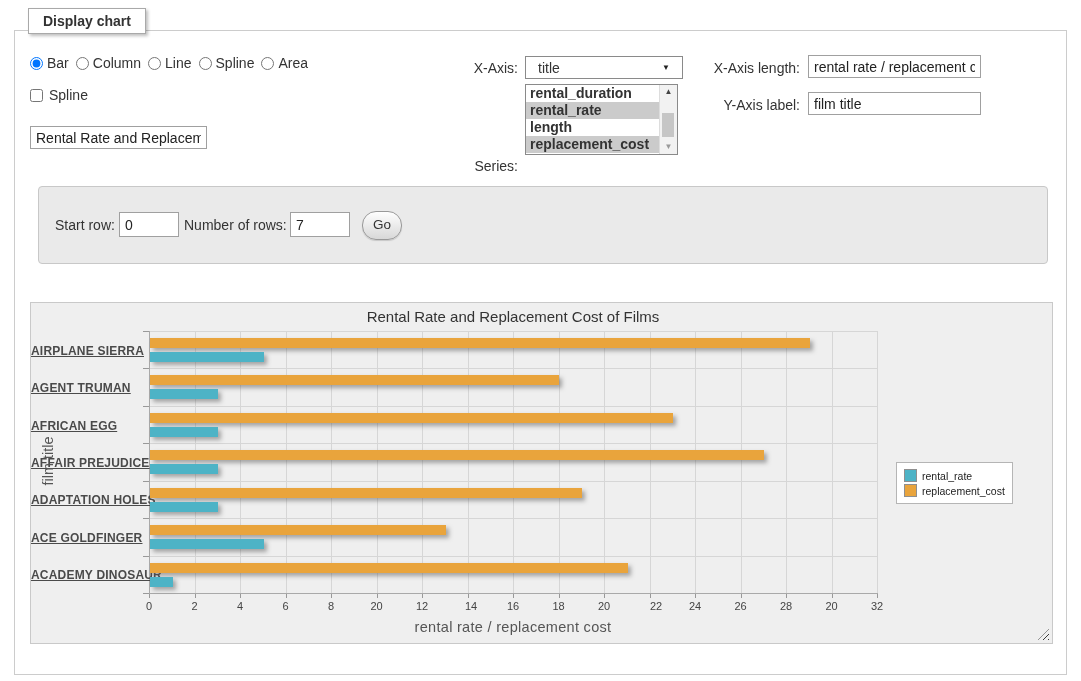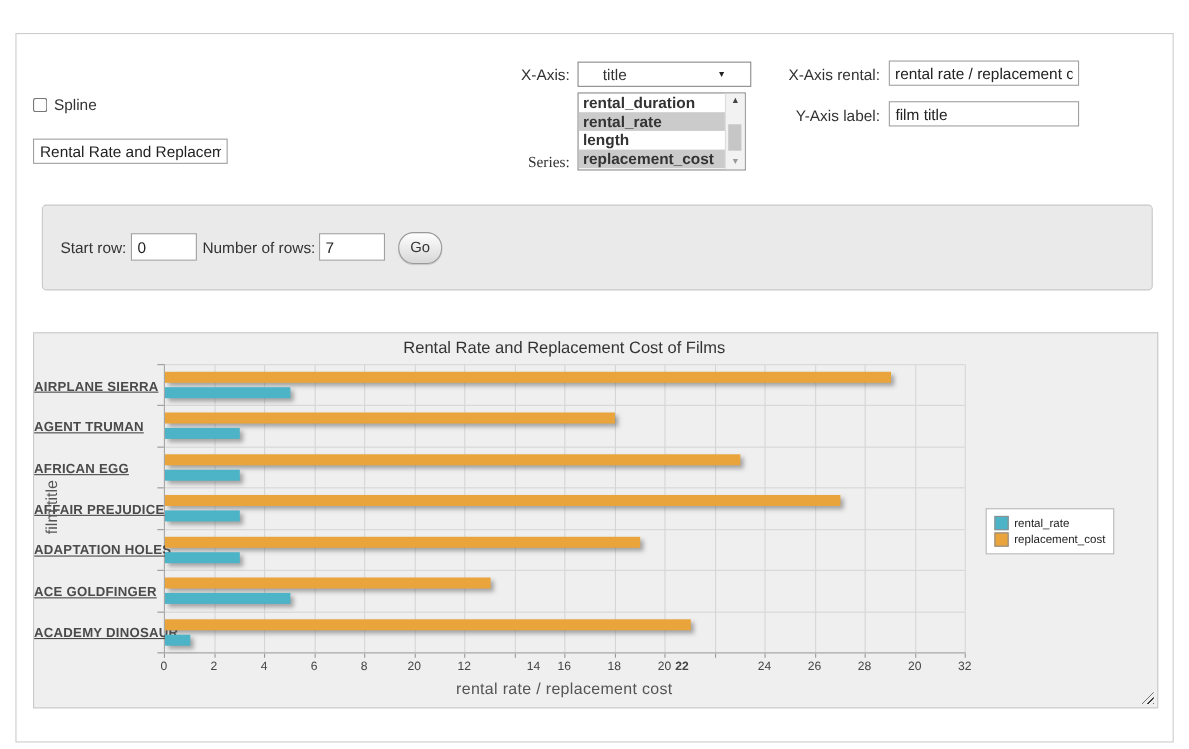--- a/index.html
+++ b/index.html
@@ -17,21 +17,21 @@
   .r{text-align:right;}
   .radios{position:absolute;left:30px;top:55px;display:flex;gap:7px;align-items:center;font-size:14px;}
   .radios label{display:flex;align-items:center;gap:4px;}
   .radios input{margin:0;width:13px;height:13px;}
   .chk{position:absolute;left:30px;top:87px;display:flex;align-items:center;gap:6px;font-size:14px;}
   .chk input{margin:0;width:13px;height:13px;}
   input.txt{position:absolute;box-sizing:border-box;height:23px;border:1px solid #a0a0a0;
             padding:2px 5px;font-family:"Liberation Sans",sans-serif;font-size:14px;color:#222;background:#fff;}
   .fselect{position:absolute;left:525px;top:56px;width:158px;height:23px;box-sizing:border-box;
            border:1px solid #8a8a8a;background:#fff;display:flex;align-items:center;
-           justify-content:space-between;padding:0 22px;font-size:14px;}
+           justify-content:space-between;padding:0 12px;font-size:14px;}
   .fselect .arrow{font-size:8px;color:#222;}
   .listbox{position:absolute;left:525px;top:84px;width:153px;height:71px;box-sizing:border-box;
            border:1px solid #8a8a8a;background:#fff;overflow:hidden;}
   .lb-option{height:17px;line-height:17px;font-size:14px;padding-left:4px;white-space:nowrap;}
   .lb-option.selected{background:#cbcbcb;}
   .lb-scroll{position:absolute;right:0;top:0;width:17px;height:100%;background:#f2f2f2;border-left:1px solid #ddd;}
   .sb-up,.sb-down{position:absolute;left:0;width:100%;text-align:center;font-size:8px;height:14px;line-height:14px;}
   .sb-up{top:0;color:#444;}
   .sb-down{bottom:0;color:#999;}
   .sb-thumb{position:absolute;left:2px;top:28px;width:12px;height:24px;background:#c6c6c6;}
@@ -62,51 +62,74 @@
   .legend .ltext{position:static;white-space:nowrap;}
   .resize-handle{right:3px;bottom:3px;width:11px;height:11px;
      background:repeating-linear-gradient(-45deg,#3a3a3a 0 1.2px,transparent 1.2px 3.6px);
      clip-path:polygon(100% 0,100% 100%,0 100%);}
 </style>
 </head>
 <body>
 
 <div class="page">
   <div class="fs"></div>
-
+  <div class="legendbox">Display chart</div>
+
+  <div class="radios">
+      <label>
+        <input type="radio" name="ctype" checked="" style="">
+        <span>Bar</span>
+      </label>
+      <label>
+        <input type="radio" name="ctype" style="">
+        <span>Column</span>
+      </label>
+      <label>
+        <input type="radio" name="ctype" style="">
+        <span>Line</span>
+      </label>
+      <label>
+        <input type="radio" name="ctype" style="">
+        <span>Spline</span>
+      </label>
+      <label>
+        <input type="radio" name="ctype" style="">
+        <span>Area</span>
+      </label>
+    </div>
 
   <label class="chk">
     <input type="checkbox" style="">
     <span>Spline</span>
   </label>
 
   <input class="txt" style="left: 30px; top: 126px; width: 177px;" value="Rental Rate and Replacement Cost of Films">
 
   <div class="lbl r" style="left:430px;top:60px;width:88px;">X-Axis:</div>
   <div class="fselect">
     <span>title</span>
     <span class="arrow">▼</span>
   </div>
 
-  <div class="lbl r" style="left:430px;top:141px;width:88px;font-family:Liberation Serif, serif;">Series:</div>
+  <div class="lbl r" style="left:430px;top:158px;width:88px;">Series:</div>
   <div class="listbox">
     <div style="position:relative;width:135px;font-weight:bold;">
         <div class="lb-option" style="position: static;">rental_duration</div>
         <div class="lb-option selected" style="position: static;">rental_rate</div>
         <div class="lb-option" style="position: static;">length</div>
         <div class="lb-option selected" style="position: static;">replacement_cost</div>
       </div>
     <div class="lb-scroll">
       <div class="sb-up">▲</div>
       <div class="sb-thumb"></div>
       <div class="sb-down">▼</div>
     </div>
   </div>
 
-  <div class="lbl r" style="left:702px;top:60px;width:98px;">X-Axis rental:</div>
+  <div class="lbl r" style="left:702px;top:60px;width:98px;">X-Axis length:</div>
   <input class="txt" style="left: 808px; top: 55px; width: 173px;" value="rental rate / replacement cost">
   <div class="lbl r" style="left:702px;top:97px;width:98px;">Y-Axis label:</div>
   <input class="txt" style="left: 808px; top: 92px; width: 173px;" value="film title">
 
   <div class="rowspanel"></div>
   <div class="lbl" style="left:55px;top:217px;">Start row:</div>
   <input class="txt" style="left: 119px; top: 212px; width: 60px; height: 25px;" value="0">
   <div class="lbl" style="left:184px;top:217px;">Number of rows:</div>
   <input class="txt" style="left: 290px; top: 212px; width: 60px; height: 25px;" value="7">
   <div class="gobtn">Go</div>
@@ -128,33 +151,33 @@
       <div class="tick" style="left: 300px; top: 291px; width: 1px; height: 4px;"></div>
       <div class="ticklabel" style="left: 285px; top: 297px; width: 30px;">8</div>
       <div class="gridline" style="left: 345.5px; top: 28px; width: 1px; height: 262px;"></div>
       <div class="tick" style="left: 345.5px; top: 291px; width: 1px; height: 4px;"></div>
       <div class="ticklabel" style="left: 330.5px; top: 297px; width: 30px;">20</div>
       <div class="gridline" style="left: 391px; top: 28px; width: 1px; height: 262px;"></div>
       <div class="tick" style="left: 391px; top: 291px; width: 1px; height: 4px;"></div>
       <div class="ticklabel" style="left: 376px; top: 297px; width: 30px;">12</div>
       <div class="gridline" style="left: 436.5px; top: 28px; width: 1px; height: 262px;"></div>
       <div class="tick" style="left: 436.5px; top: 291px; width: 1px; height: 4px;"></div>
-      <div class="ticklabel" style="left: 439px; top: 297px; width: 30px; text-align: center;">14</div>
+      <div class="ticklabel" style="left: 425px; top: 297px; width: 30px; text-align: center;">14</div>
       <div class="gridline" style="left: 482px; top: 28px; width: 1px; height: 262px;"></div>
       <div class="tick" style="left: 482px; top: 291px; width: 1px; height: 4px;"></div>
       <div class="ticklabel" style="left: 467px; top: 297px; width: 30px;">16</div>
       <div class="gridline" style="left: 527.5px; top: 28px; width: 1px; height: 262px;"></div>
       <div class="tick" style="left: 527.5px; top: 291px; width: 1px; height: 4px;"></div>
       <div class="ticklabel" style="left: 512.5px; top: 297px; width: 30px;">18</div>
       <div class="gridline" style="left: 573px; top: 28px; width: 1px; height: 262px;"></div>
       <div class="tick" style="left: 573px; top: 291px; width: 1px; height: 4px;"></div>
       <div class="ticklabel" style="left: 558px; top: 297px; width: 30px;">20</div>
       <div class="gridline" style="left: 618.5px; top: 28px; width: 1px; height: 262px;"></div>
       <div class="tick" style="left: 618.5px; top: 291px; width: 1px; height: 4px;"></div>
-      <div class="ticklabel" style="left: 574px; top: 297px; width: 30px; font-weight: bold;">22</div>
+      <div class="ticklabel" style="left: 610px; top: 297px; width: 30px;">22</div>
       <div class="gridline" style="left: 664px; top: 28px; width: 1px; height: 262px;"></div>
       <div class="tick" style="left: 664px; top: 291px; width: 1px; height: 4px;"></div>
       <div class="ticklabel" style="left: 649px; top: 297px; width: 30px;">24</div>
       <div class="gridline" style="left: 709.5px; top: 28px; width: 1px; height: 262px;"></div>
       <div class="tick" style="left: 709.5px; top: 291px; width: 1px; height: 4px;"></div>
       <div class="ticklabel" style="left: 694.5px; top: 297px; width: 30px;">26</div>
       <div class="gridline" style="left: 755px; top: 28px; width: 1px; height: 262px;"></div>
       <div class="tick" style="left: 755px; top: 291px; width: 1px; height: 4px;"></div>
       <div class="ticklabel" style="left: 740px; top: 297px; width: 30px;">28</div>
       <div class="gridline" style="left: 800.5px; top: 28px; width: 1px; height: 262px;"></div>

